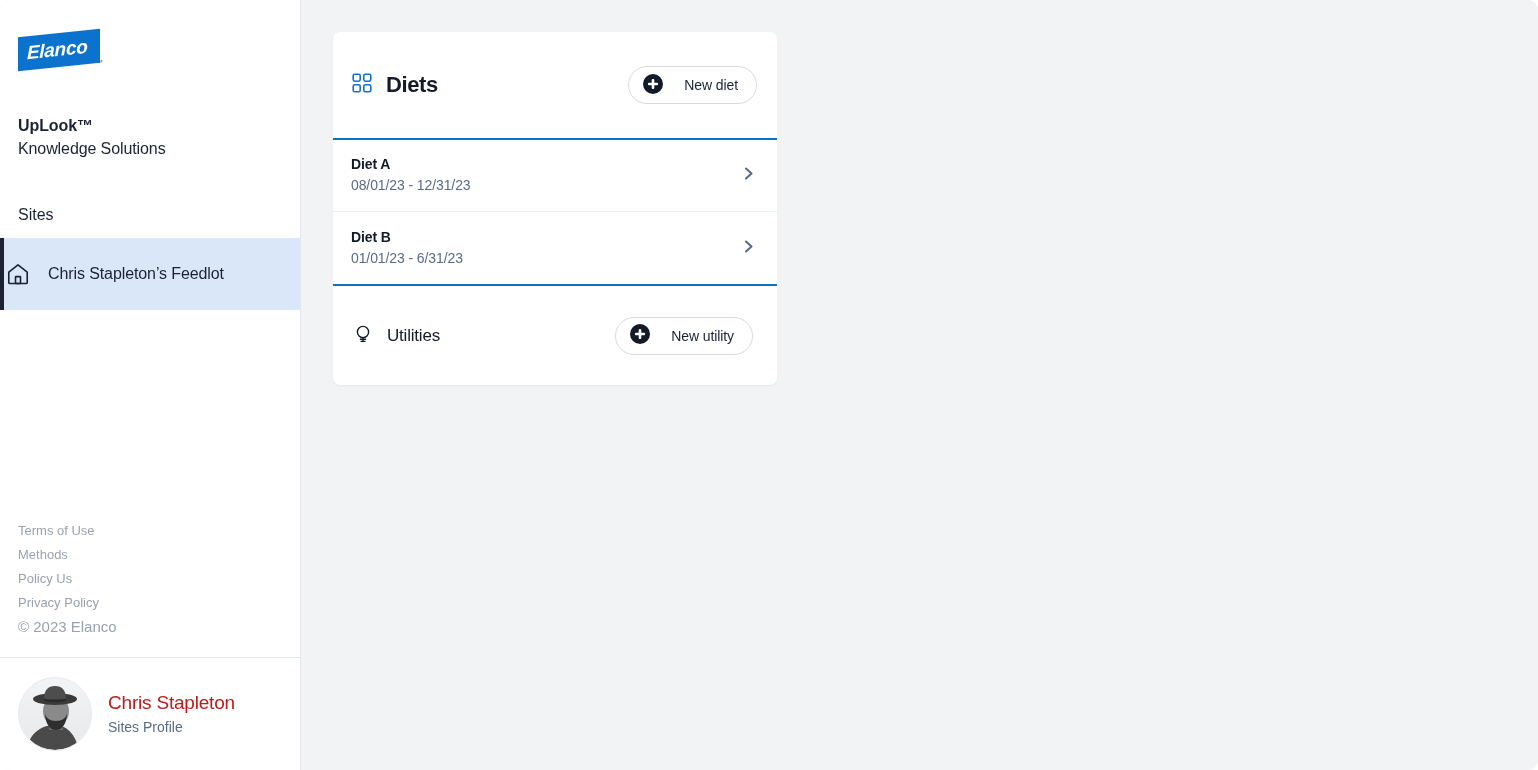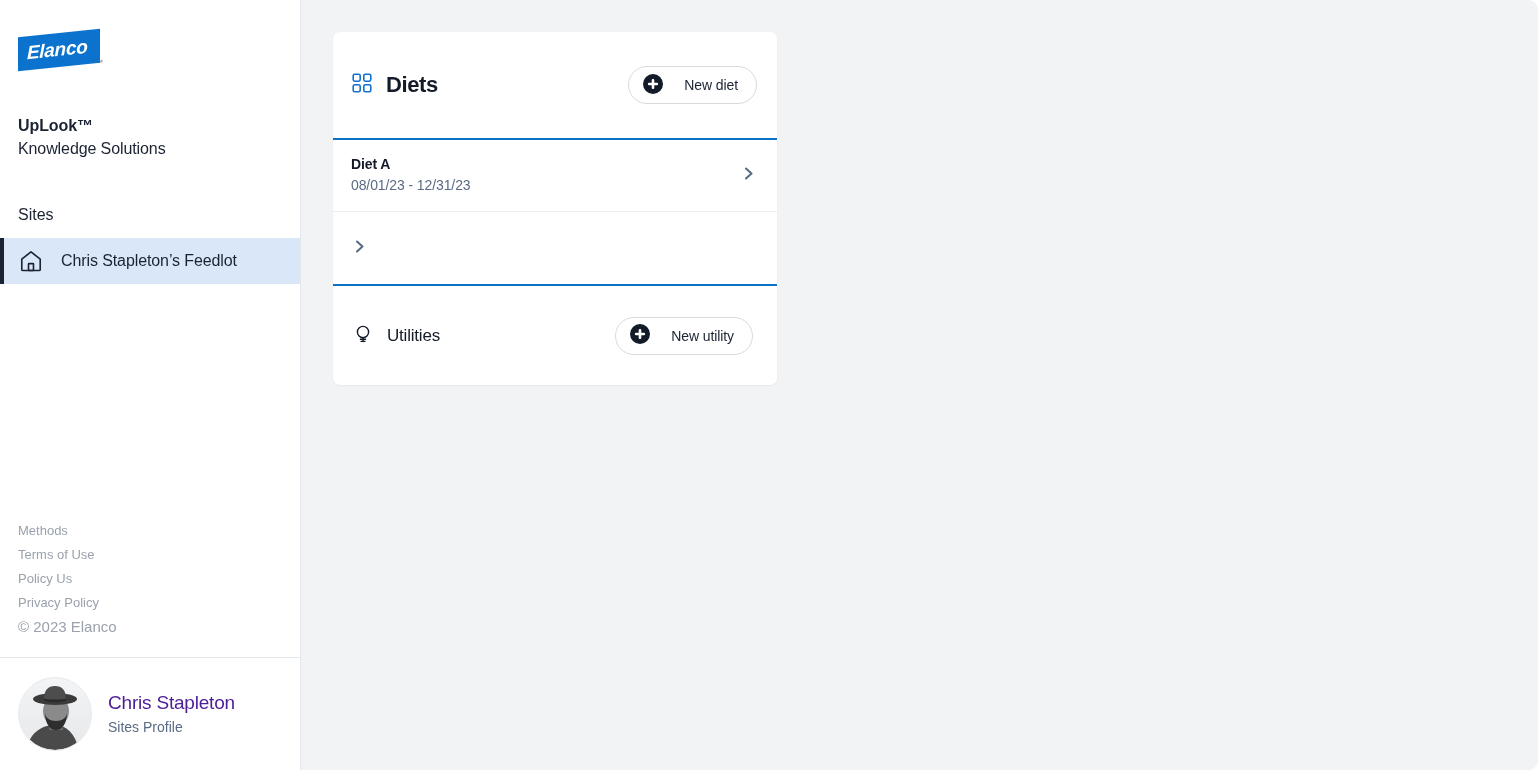--- a/index.html
+++ b/index.html
@@ -96,22 +96,22 @@
     color: #1b2333;
     padding: 0 18px;
     margin-top: 46px;
     margin-bottom: 14px;
   }
 
   .site-item {
     display: flex;
     align-items: center;
     gap: 17px;
-    height: 46px;
-    padding-left: 14px;
+    height: 72px;
+    padding-left: 1px;
     background: #dae7f9;
     border-left: 4px solid #1b2333;
     cursor: pointer;
   }
   .site-item .site-label {
     font-size: 16px;
     color: #1b2333;
     letter-spacing: -0.1px;
   }
   .icon-home { display: block; }
@@ -146,21 +146,21 @@
     width: 74px;
     height: 74px;
     border-radius: 50%;
     overflow: hidden;
     background: #eceef1;
     flex: 0 0 74px;
     border: 1px solid #e8eaed;
   }
   .profile-name {
     font-size: 19px;
-    color: #4c1d95;
+    color: #b91c1c;
     letter-spacing: -0.2px;
     line-height: 1.4;
   }
   .profile-link {
     font-size: 14px;
     color: #5a6b85;
     text-decoration: none;
     line-height: 1.6;
     cursor: pointer;
   }
@@ -290,22 +290,22 @@
           <path d="M3.5 10.2 12 3.6l8.5 6.6V20a.8.8 0 0 1-.8.8H4.3a.8.8 0 0 1-.8-.8z"></path>
           <rect x="9.7" y="14.4" width="4.6" height="6.4" rx="0.4"></rect>
         </svg>
       </span>
       <span class="site-label">Chris Stapleton’s Feedlot</span>
     </div>
 
     <div class="sidebar-spacer"></div>
 
     <nav class="footer-links">
+      <a href="#">Terms of Use</a>
       <a href="#">Methods</a>
-      <a href="#">Terms of Use</a>
       <a href="#">Policy Us</a>
       <a href="#">Privacy Policy</a>
       <div class="copyright">© 2023 Elanco</div>
     </nav>
 
     <div class="profile-bar">
       <div class="avatar">
         <svg width="72" height="72" viewBox="0 0 72 72" aria-hidden="true">
           <defs>
             <clipPath id="avclip">
@@ -379,20 +379,24 @@
             <div class="row-sub">08/01/23 - 12/31/23</div>
           </div>
           <span>
             <svg width="17" height="17" viewBox="0 0 17 17" fill="none" stroke="#5a6b85" stroke-width="2.1" stroke-linecap="round" stroke-linejoin="round">
               <polyline points="6,3.5 11.5,8.5 6,13.5"></polyline>
             </svg>
           </span>
         </div>
 
         <div class="list-row">
+          <div>
+            <div class="row-title">Diet B</div>
+            <div class="row-sub">01/01/23 - 6/31/23</div>
+          </div>
           <span>
             <svg width="17" height="17" viewBox="0 0 17 17" fill="none" stroke="#5a6b85" stroke-width="2.1" stroke-linecap="round" stroke-linejoin="round">
               <polyline points="6,3.5 11.5,8.5 6,13.5"></polyline>
             </svg>
           </span>
         </div>
 
       </div>
 
       <div class="card-footer-section">

